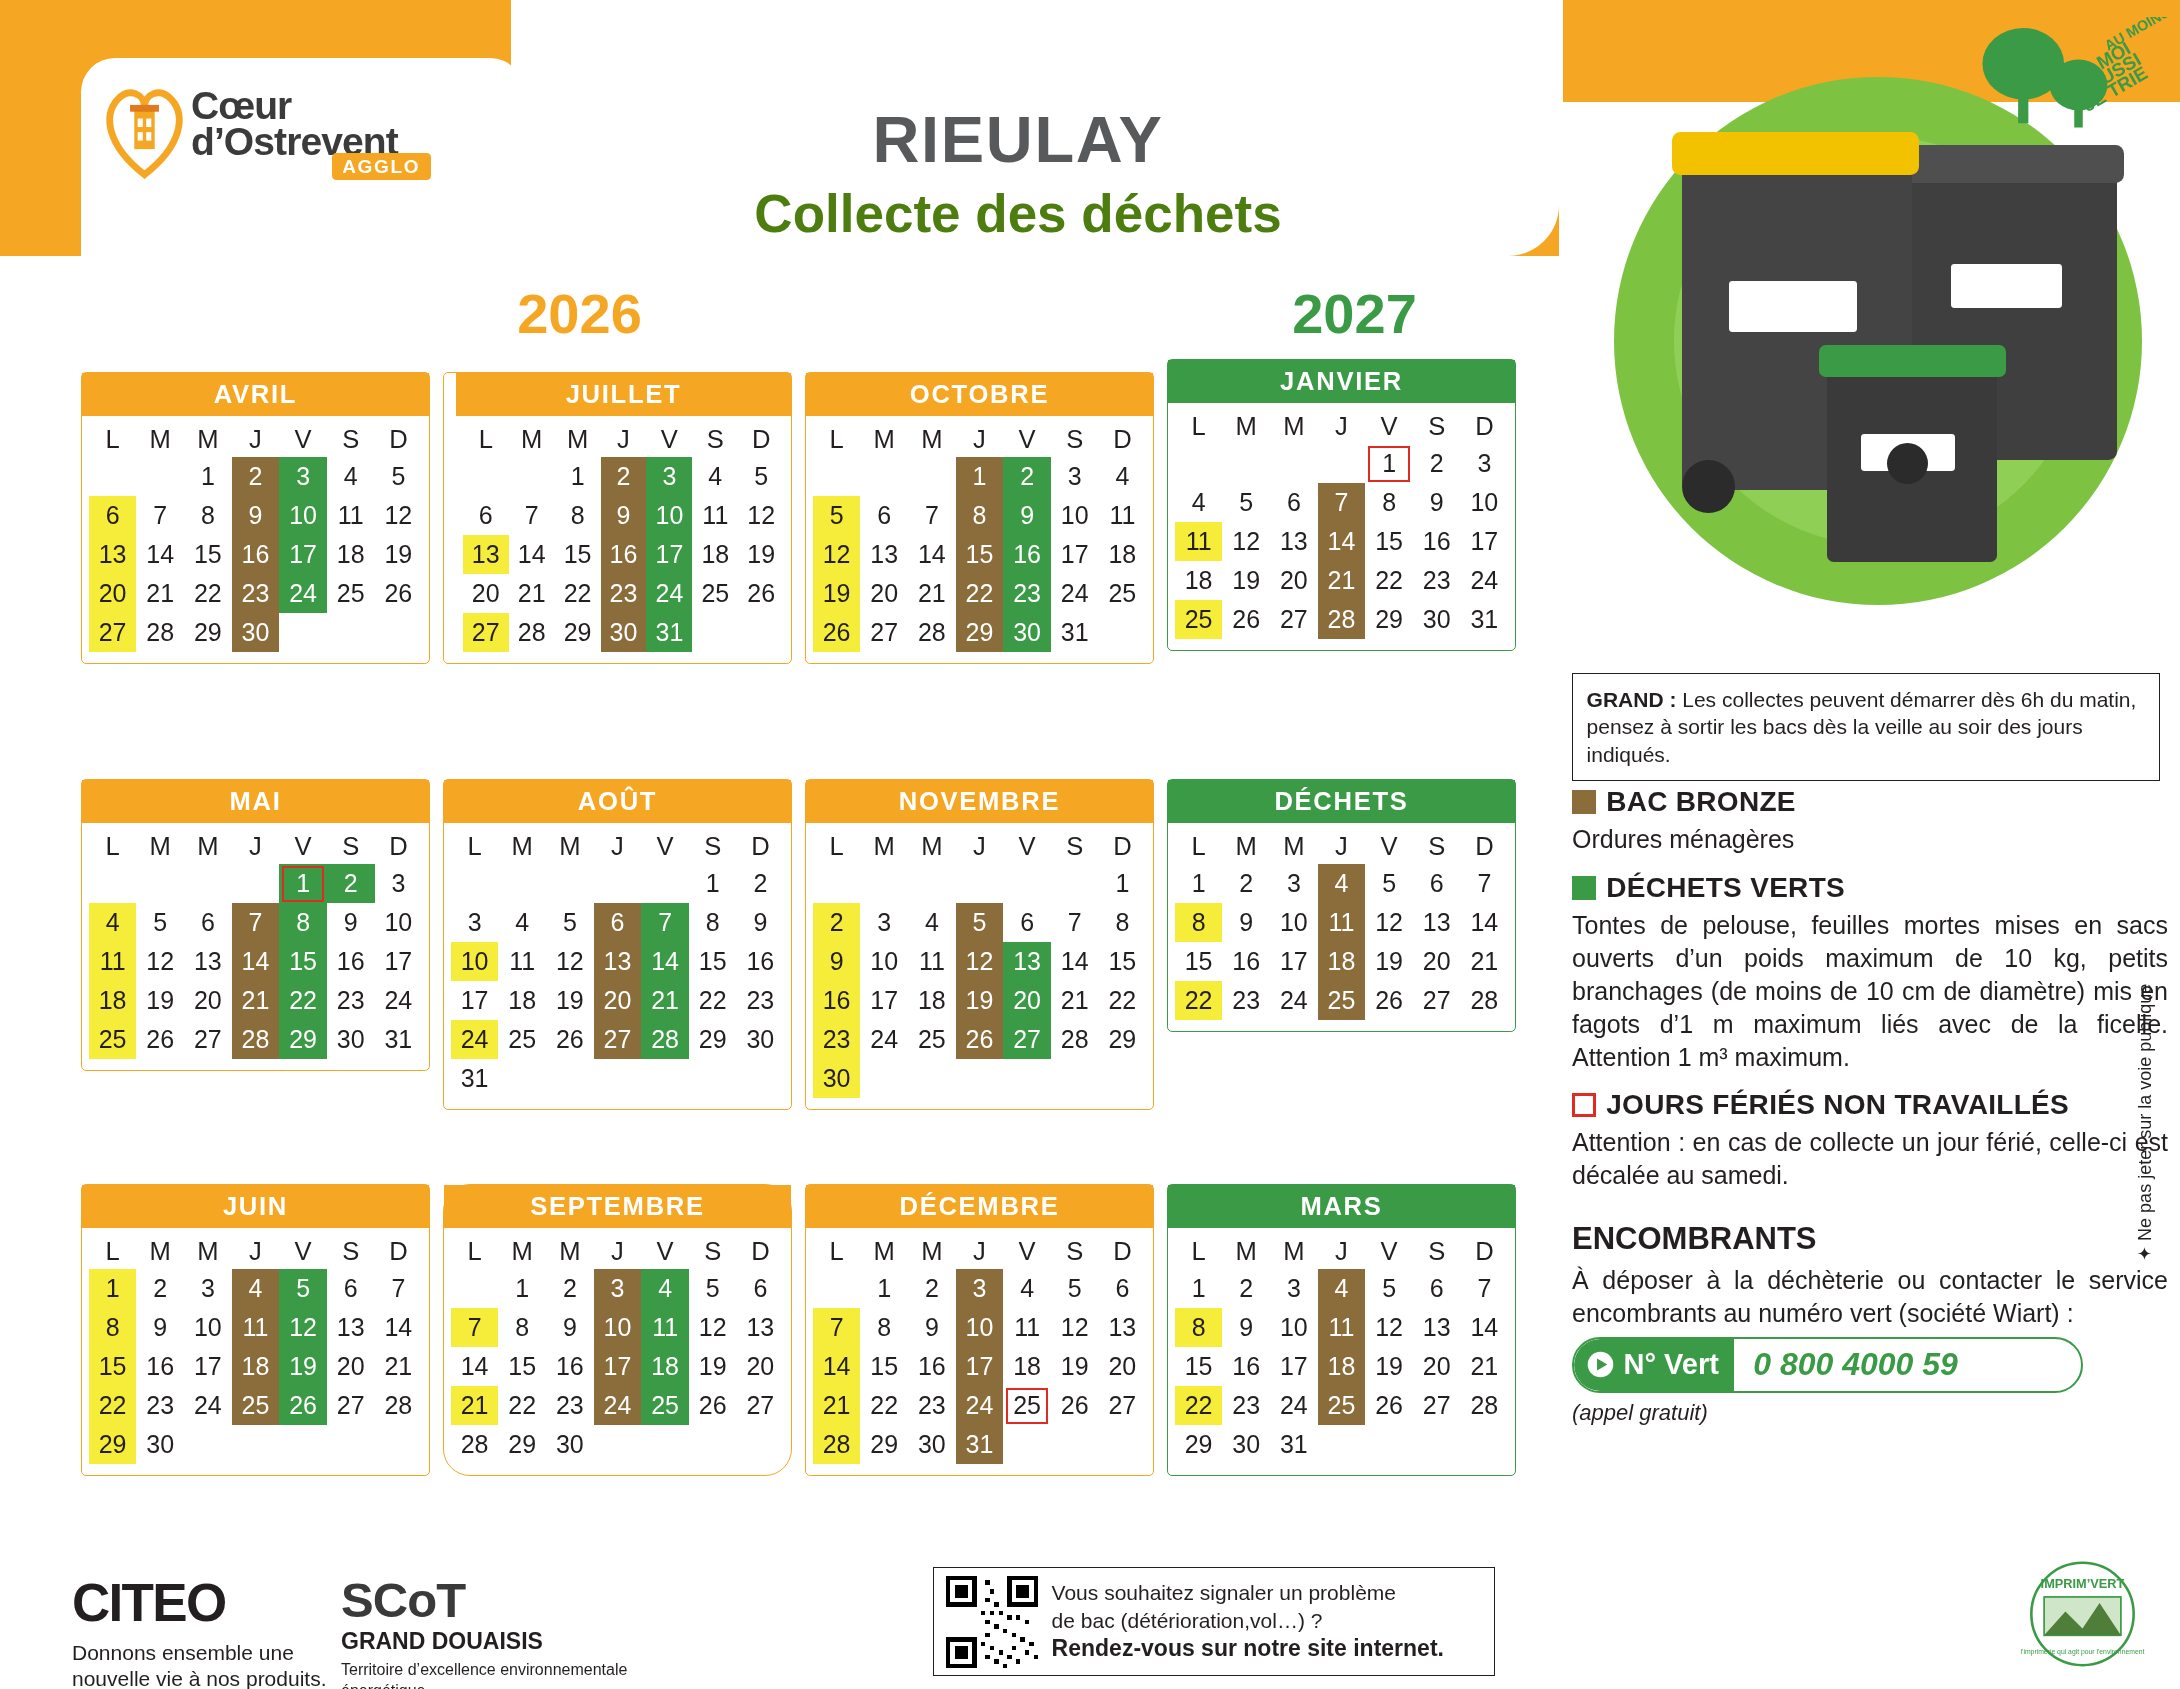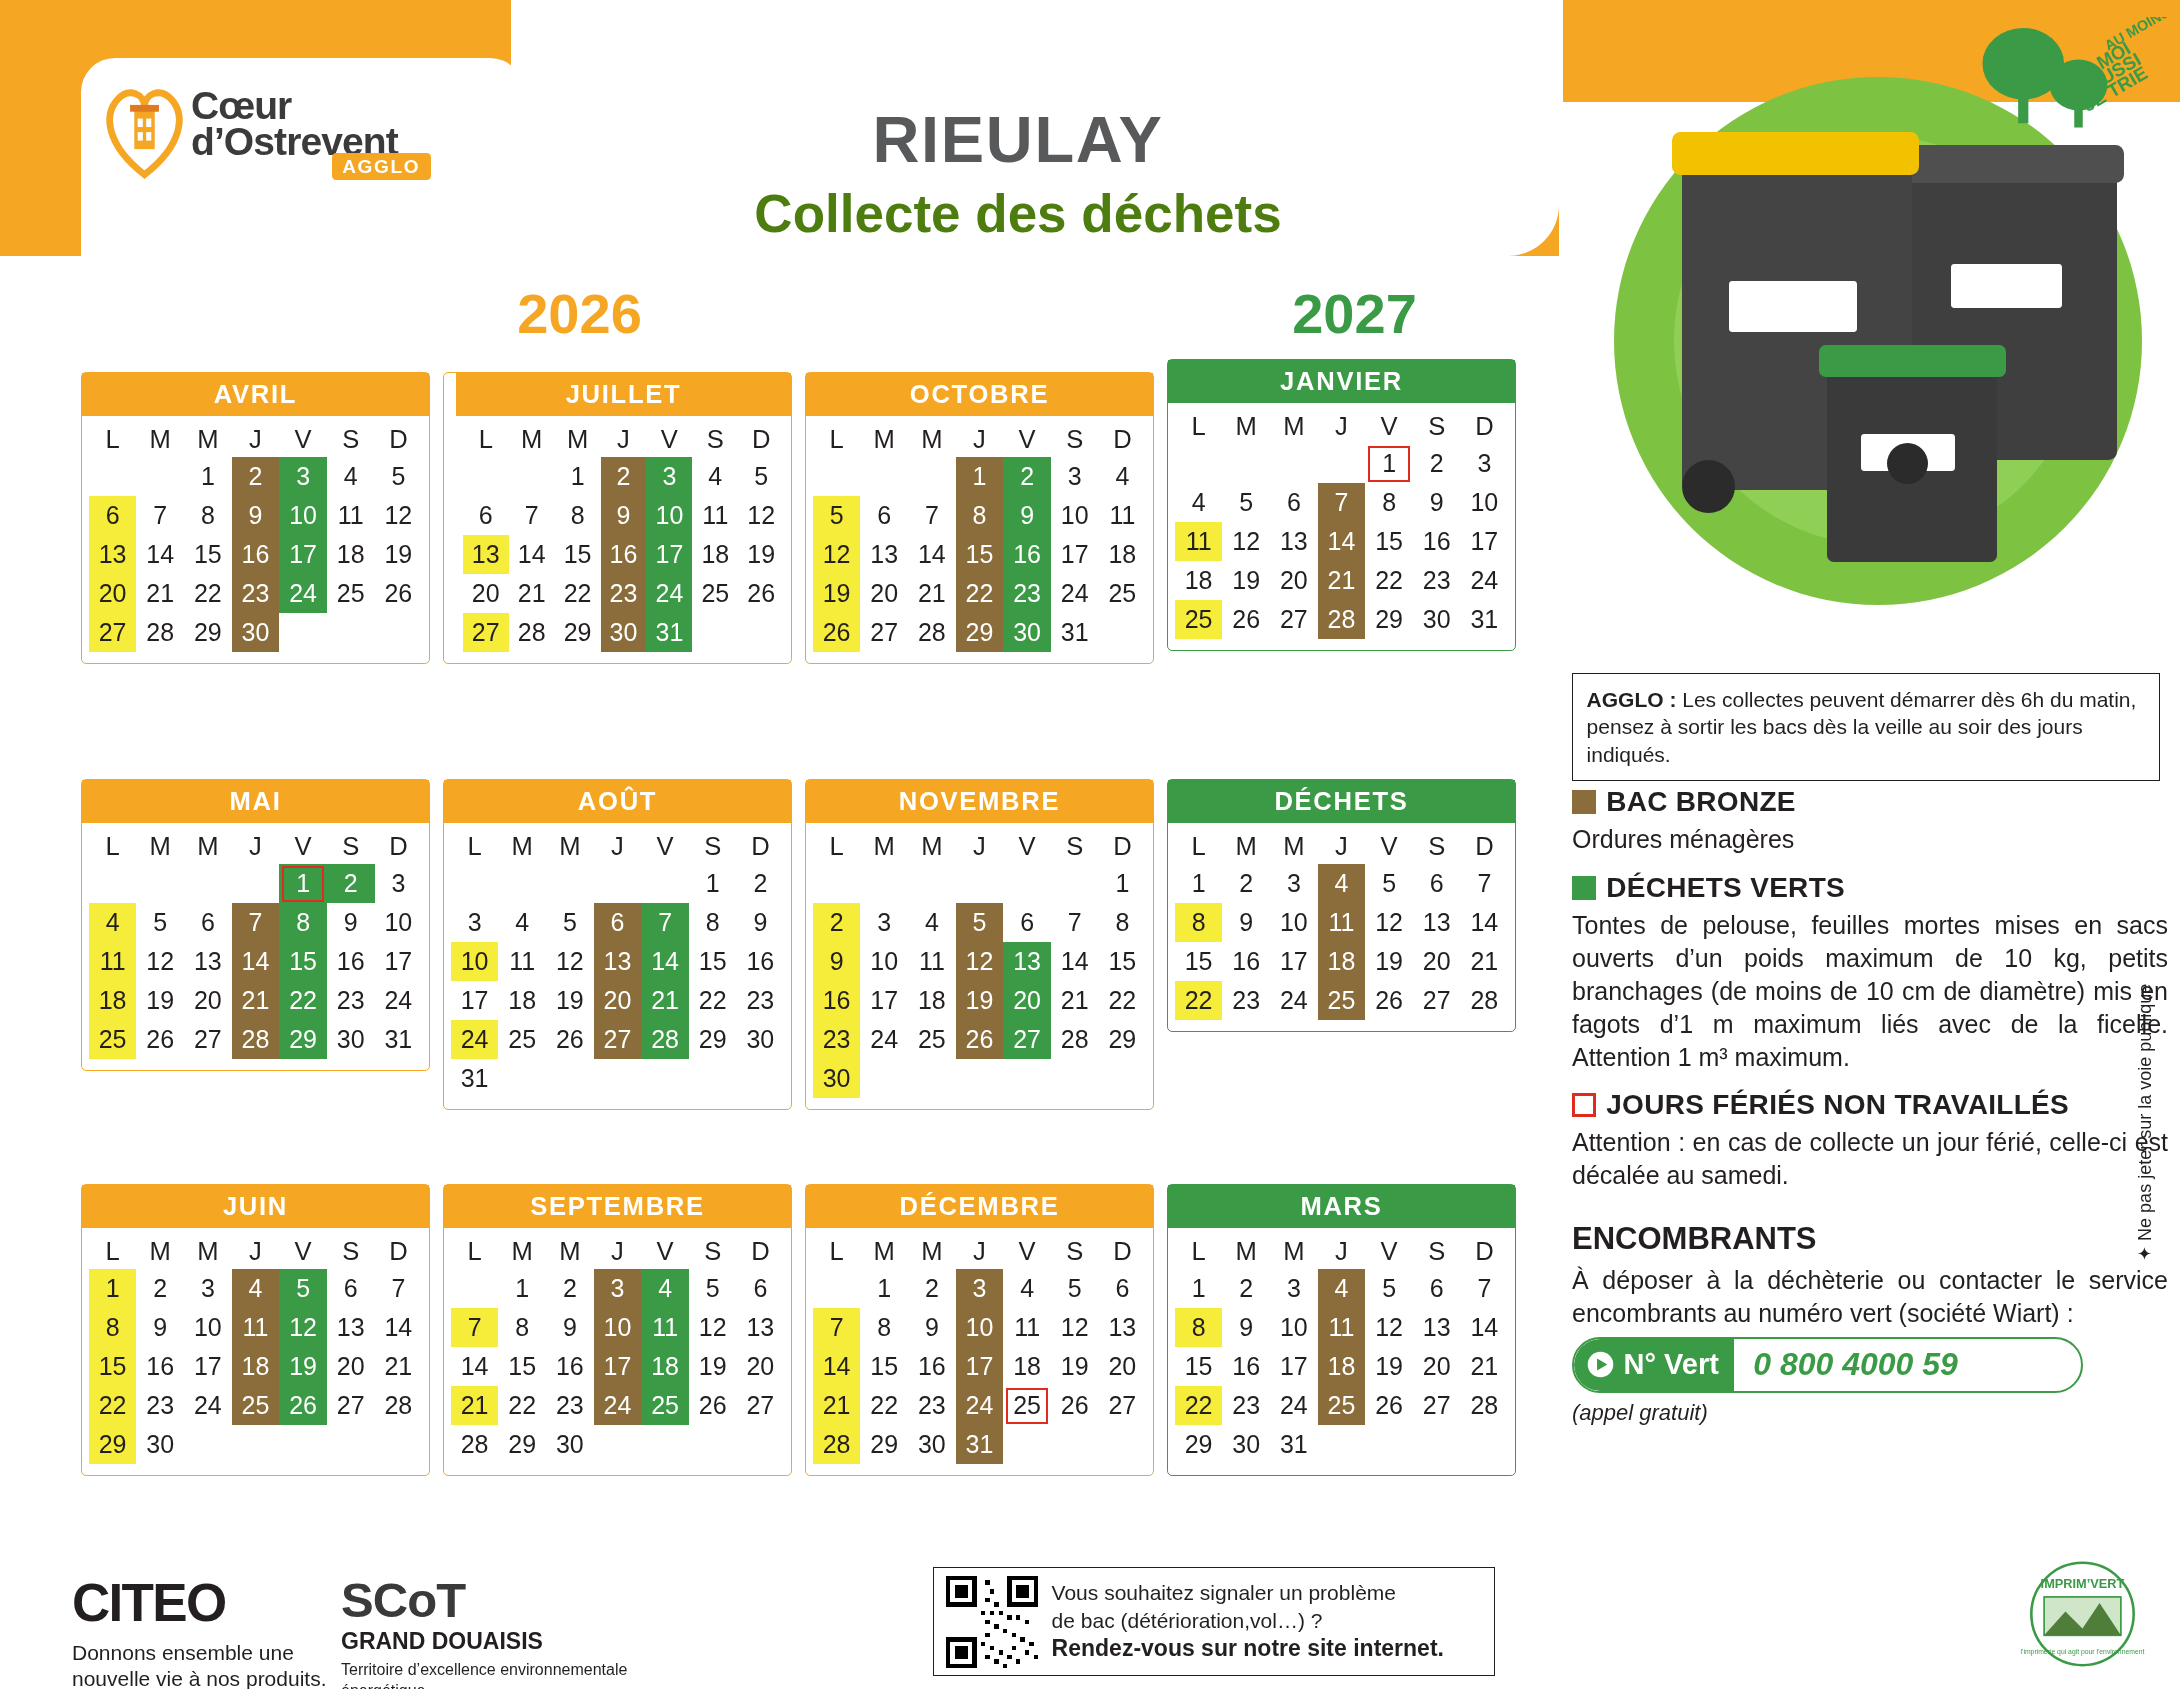--- a/index.html
+++ b/index.html
@@ -606,21 +606,21 @@
         <div class="day">23</div>
         <div class="day">24</div>
         <div class="day brown">25</div>
         <div class="day green">26</div>
         <div class="day">27</div>
         <div class="day">28</div>
         <div class="day yellow">29</div>
         <div class="day">30</div>
       </div>
     </div>
-    <div class="cal" style="left: 443px; top: 1184px;">
+    <div class="cal" style="left: 443px; top: 1184px; border-radius: 27px;">
       <div class="cal-head">SEPTEMBRE</div>
       <div class="dow">
         <div>L</div>
         <div>M</div>
         <div>M</div>
         <div>J</div>
         <div>V</div>
         <div>S</div>
         <div>D</div>
       </div>
@@ -772,21 +772,21 @@
   <div class="bin bin-body-3"></div>
   <div class="bin bin-lid-3"></div>
   <div class="bin-logo bl2"></div>
   <div class="bin-logo bl1"></div>
   <div class="bin-logo bl3"></div>
   <div class="wheel" style="left:119px; top:460px; width:53px; height:53px;"></div>
   <div class="wheel" style="left:324px; top:443px; width:41px; height:41px;"></div>
 </div>
 
 <div class="rappel">
-  <b>AGGLO :</b>
+  <b>GRAND :</b>
   <span>Les collectes peuvent démarrer dès 6h du matin, pensez à sortir les bacs dès la veille au soir des jours indiqués.</span>
 </div>
 
 <div class="legend" id="legend">
     <div class="legend-row">
       <span class="swatch sw-brown"></span>
       <span class="legend-title">BAC BRONZE</span>
     </div>
     <div class="legend-desc">Ordures ménagères</div>
     <div class="legend-row">

